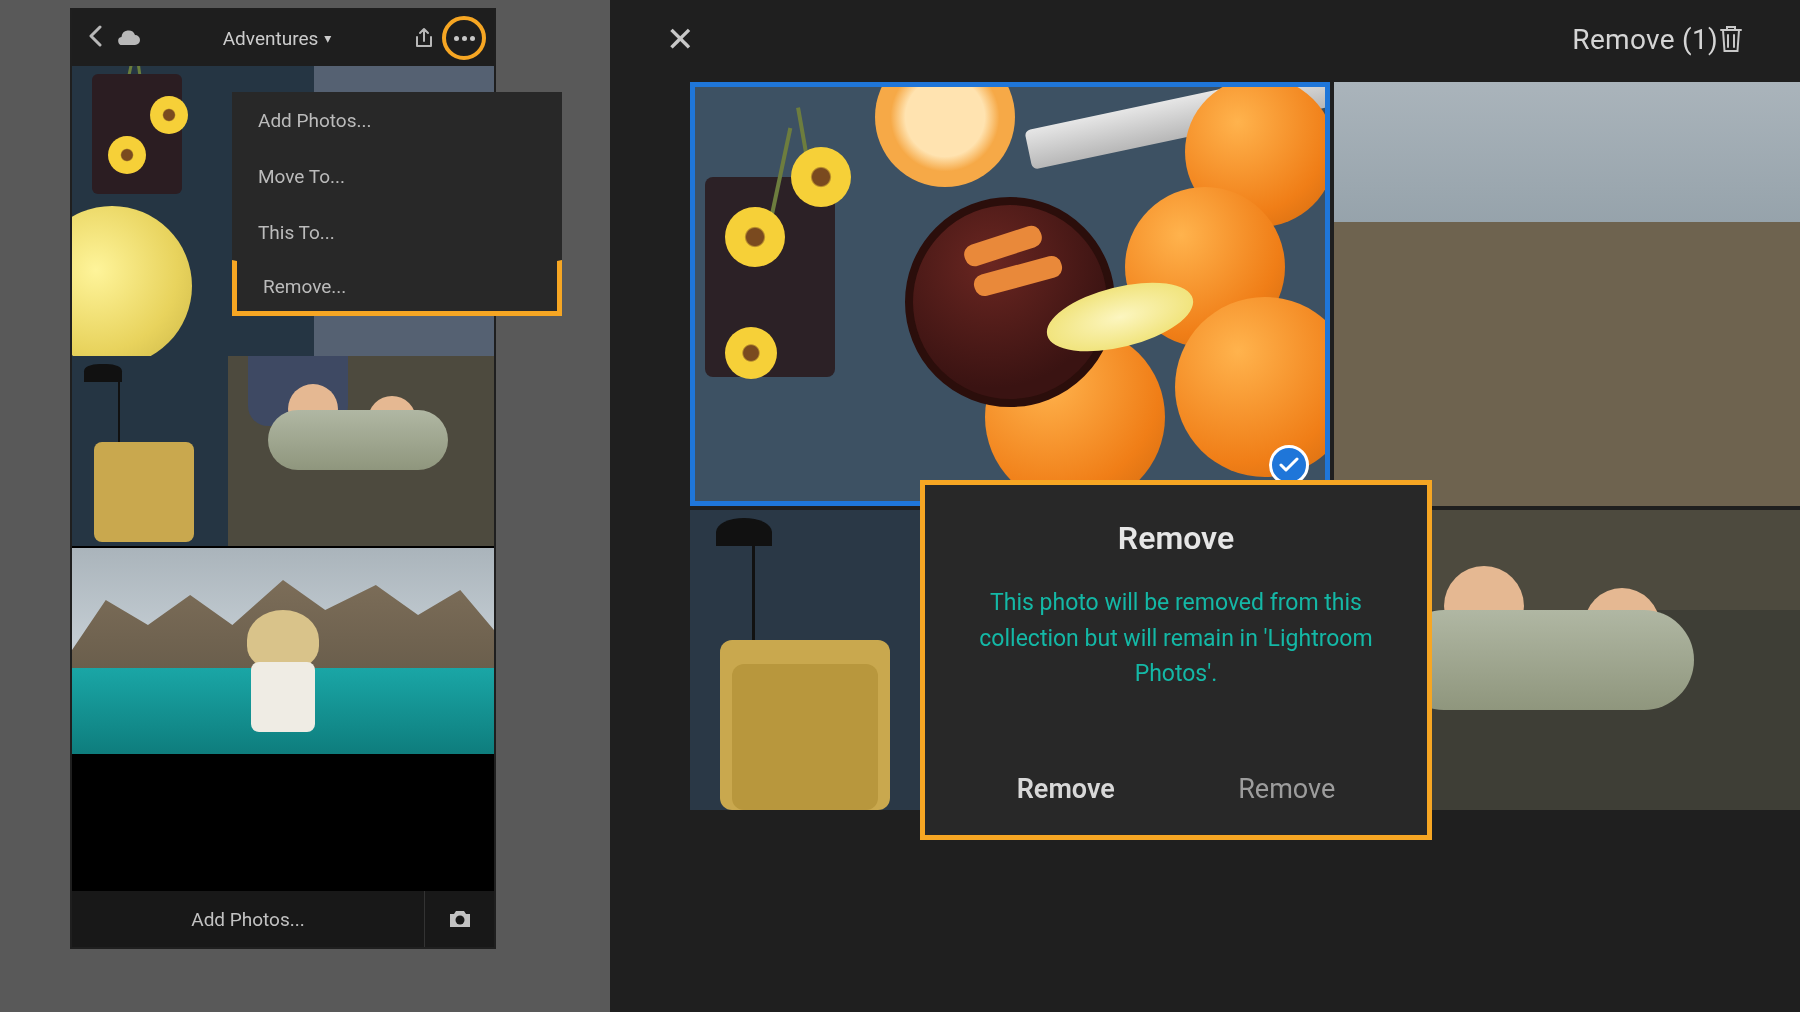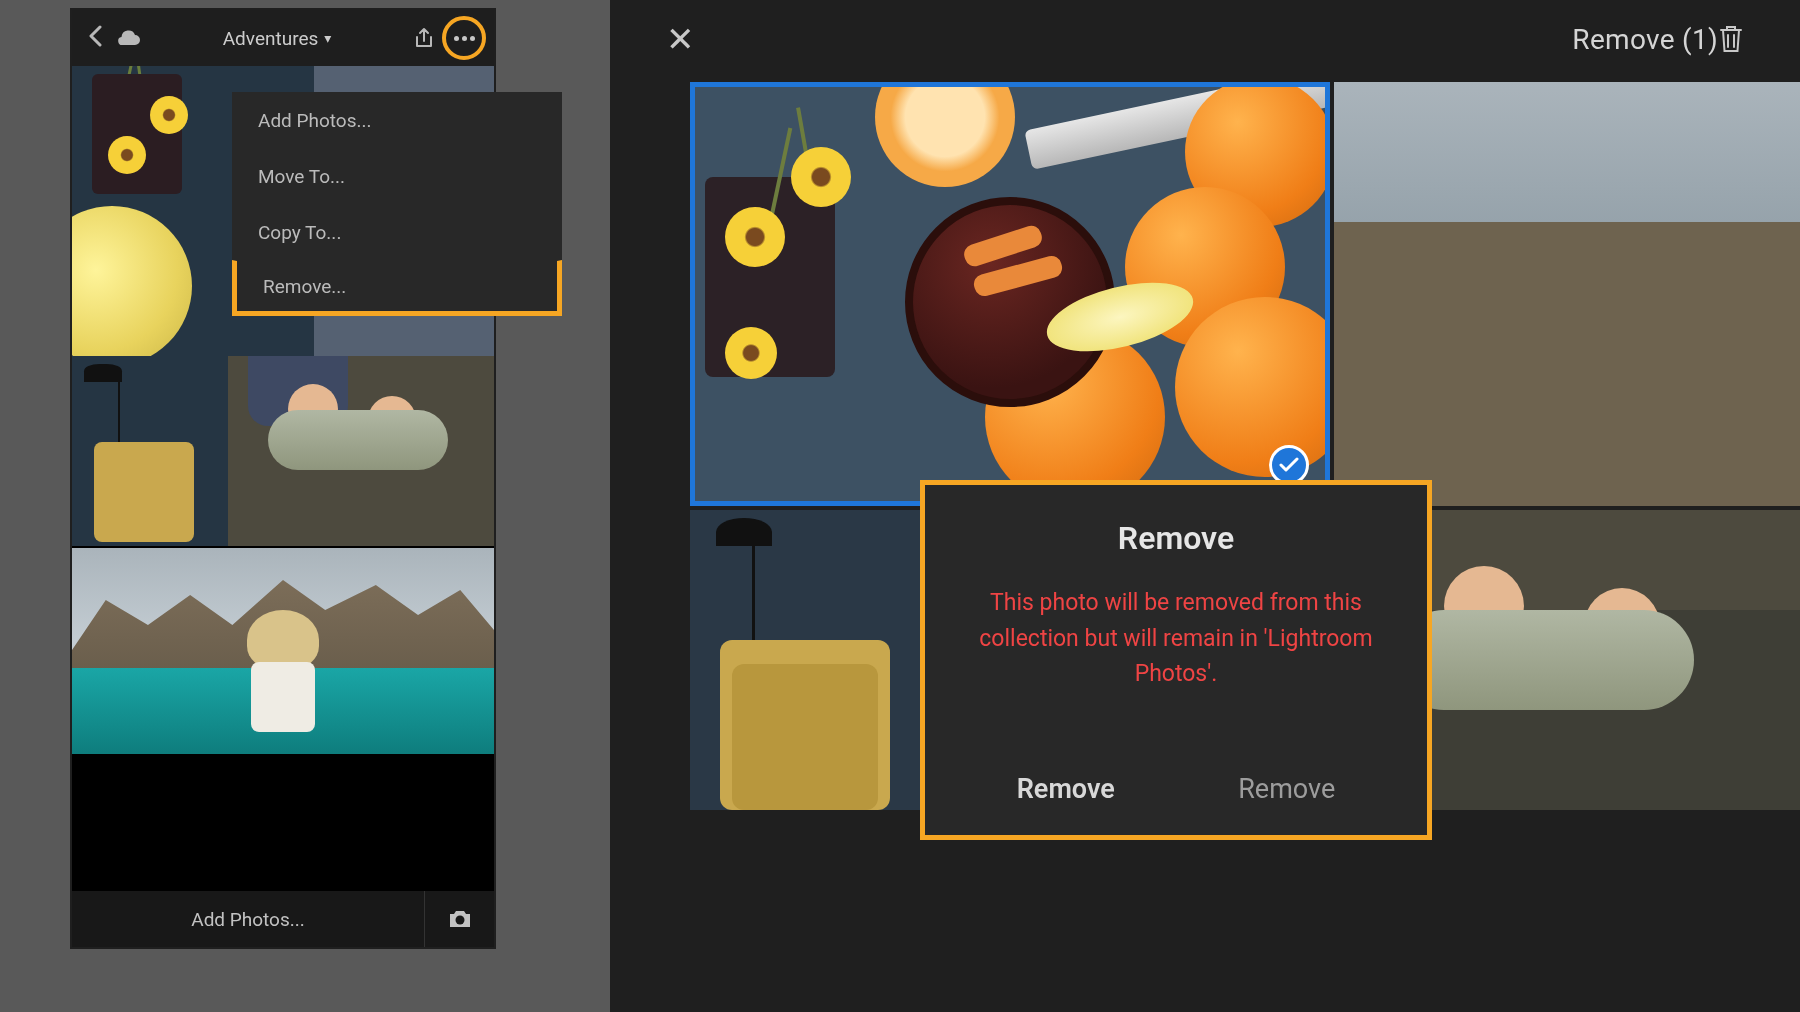--- a/index.html
+++ b/index.html
@@ -113,21 +113,21 @@
 
   .thumb-br{position:absolute;left:644px;top:428px;right:-80px;height:300px;background:#4d4a3e;overflow:hidden;}
   .thumb-br .water{position:absolute;inset:0;top:100px;background:#3e3e36;}
   .thumb-br .fish{position:absolute;left:60px;top:100px;width:300px;height:100px;border-radius:50px;background:linear-gradient(#b0b7a3,#8f967d);}
   .thumb-br .hands{position:absolute;left:110px;top:56px;width:80px;height:80px;border-radius:50%;background:#e5b892;}
   .thumb-br .hands2{position:absolute;left:250px;top:78px;width:76px;height:76px;border-radius:50%;background:#e5b892;}
 
   
   .dialog{position:absolute;left:230px;top:398px;width:512px;height:360px;background:#282828;border:5px solid #f6a623;z-index:20;display:flex;flex-direction:column;align-items:center;padding:34px 30px 22px;}
   .dialog .d-title{color:#e6e6e6;font-size:32px;font-weight:600;}
-  .dialog .d-body{color:#ef4444;font-size:23px;text-align:center;line-height:1.55;margin-top:28px;padding:0 10px;}
+  .dialog .d-body{color:#14b8a6;font-size:23px;text-align:center;line-height:1.55;margin-top:28px;padding:0 10px;}
   .dialog .d-buttons{margin-top:auto;width:100%;display:flex;justify-content:space-around;padding-bottom:8px;}
   .dialog .d-btn{color:#d8d8d8;font-size:27px;font-weight:600;}
   .dialog .d-btn.secondary{color:#9d9d9d;font-weight:400;}
 
 </style>
 </head>
 <body>
 
 <div class="left-panel">
 
@@ -211,21 +211,21 @@
   </div>
 
   <div class="drop">
     <div class="item">
         <span>Add Photos...</span>
       </div>
     <div class="item">
         <span>Move To...</span>
       </div>
     <div class="item">
-        <span>Copy To...</span>
+        <span>This To...</span>
       </div>
     <div class="item hl">
         <span>Remove...</span>
       </div>
   </div>
 
 </div>
 
 <div class="right-panel">
 

